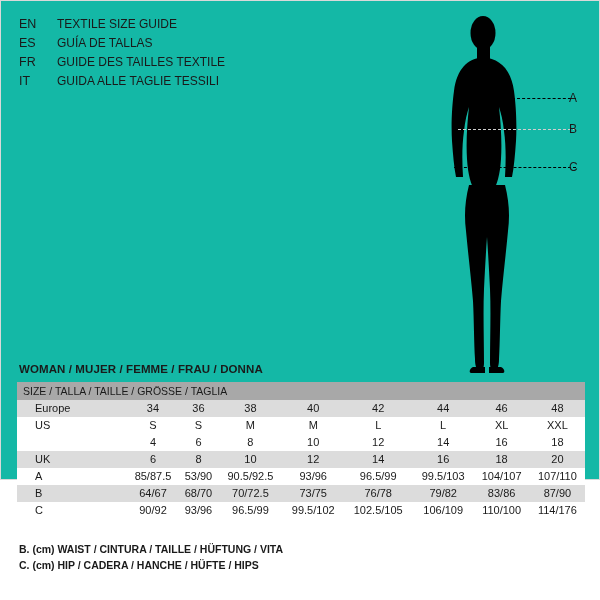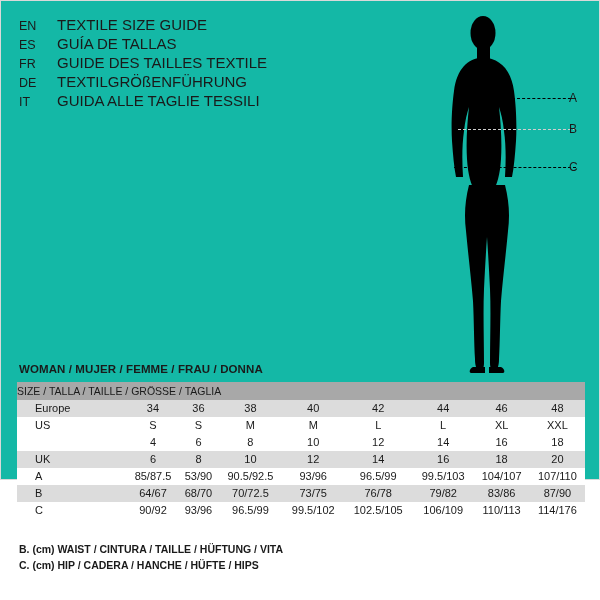--- a/index.html
+++ b/index.html
@@ -36,21 +36,21 @@
     height: 19px;
     line-height: 19px;
   }
   .lang-code {
     width: 38px;
     flex: 0 0 38px;
     font-size: 12.5px;
     color: #1a1a1a;
   }
   .lang-text {
-    font-size: 15px;
+    font-size: 12px;
     color: #1a1a1a;
     white-space: nowrap;
   }
 
   
   .figure-area {
     position: absolute;
     left: 420px;
     top: 8px;
     width: 170px;
@@ -106,21 +106,21 @@
   }
   .size-table .rowhead {
     text-align: left;
     padding-left: 18px;
     width: 92px;
   }
   .row-head-band td {
     background: #a8a8a8;
     font-size: 10.5px;
     text-align: left;
-    padding-left: 0;
+    padding-left: 6px;
     color: #1a1a1a;
     height: 18px;
     line-height: 18px;
   }
   .row-shaded td {
     background: #dcdcdc;
   }
   .row-plain td {
     background: #ffffff;
   }
@@ -149,24 +149,20 @@
       <span class="lang-code">EN</span>
       <span class="lang-text">TEXTILE SIZE GUIDE</span>
     </div>
     <div class="lang-row">
       <span class="lang-code">ES</span>
       <span class="lang-text">GUÍA DE TALLAS</span>
     </div>
     <div class="lang-row">
       <span class="lang-code">FR</span>
       <span class="lang-text">GUIDE DES TAILLES TEXTILE</span>
-    </div>
-    <div class="lang-row">
-      <span class="lang-code">DE</span>
-      <span class="lang-text">TEXTILGRÖßENFÜHRUNG</span>
     </div>
     <div class="lang-row">
       <span class="lang-code">IT</span>
       <span class="lang-text">GUIDA ALLE TAGLIE TESSILI</span>
     </div>
   </div>
 
   <div class="figure-area">
     <svg class="figure-svg" width="170" height="370" viewBox="0 0 170 370">
       <g fill="#000000">
@@ -305,21 +301,21 @@
       </tr>
 
       <tr class="row-plain">
         <td class="rowhead">C</td>
         <td>90/92</td>
         <td>93/96</td>
         <td>96.5/99</td>
         <td>99.5/102</td>
         <td>102.5/105</td>
         <td>106/109</td>
-        <td>110/113</td>
+        <td>110/100</td>
         <td>114/176</td>
       </tr>
     </tbody>
   </table>
 
   <div class="footnotes">
     <div class="footnote">B. (cm) WAIST / CINTURA / TAILLE / HÜFTUNG / VITA</div>
     <div class="footnote">C. (cm) HIP / CADERA / HANCHE / HÜFTE / HIPS</div>
   </div>
 

